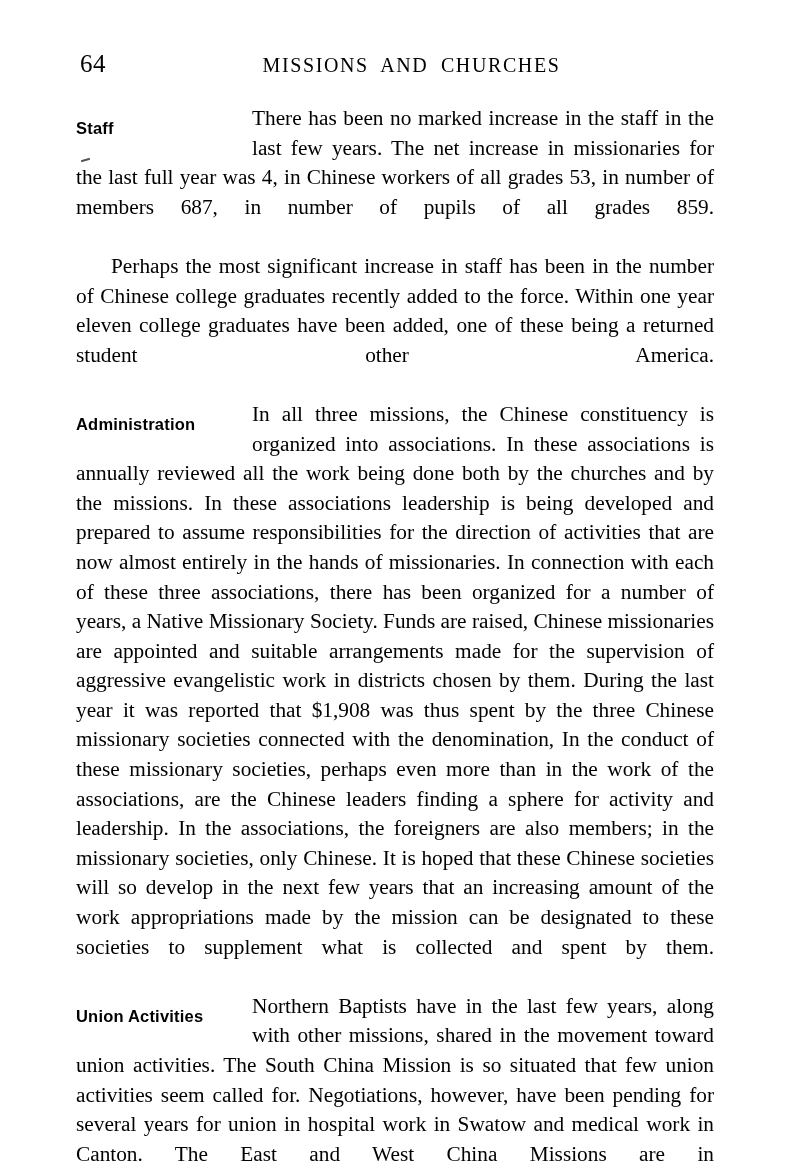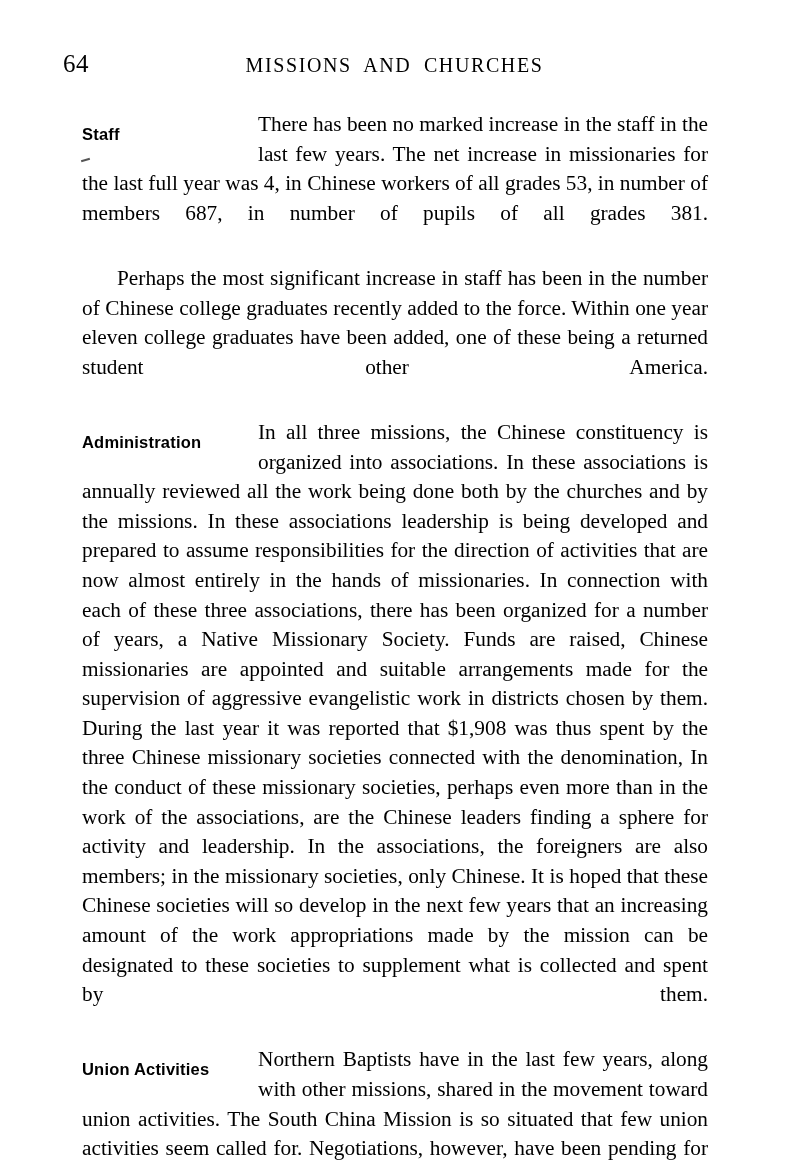--- a/index.html
+++ b/index.html
@@ -14,21 +14,21 @@
     background: #ffffff;
     overflow: hidden;
     font-family: "Liberation Serif", "DejaVu Serif", serif;
     color: #000000;
   }
 
   
   .page-header {
     position: absolute;
     top: 49px;
-    left: 0;
+    left: 17px;
     width: 645px;
     height: 30px;
     padding-left: 40px;
   }
   .folio {
     position: absolute;
     left: 63px;
     top: 0;
     font-size: 25px;
     line-height: 30px;
@@ -51,21 +51,21 @@
     position: absolute;
     left: 76px;
     top: 104px;
     width: 638px;
     font-size: 21.3px;
     line-height: 29.6px;
     text-align: justify;
     text-justify: inter-word;
   }
   .para {
-    margin: 6px;
+    margin: 0;
     text-align: justify;
     text-justify: inter-word;
   }
   .para::after {
     content: "";
     display: inline-block;
     width: 100%;
   }
   .para.indent {
     text-indent: 35px;
@@ -109,21 +109,21 @@
   <div class="page-header">
     <div class="folio">64</div>
     <div class="running-head">MISSIONS AND CHURCHES</div>
   </div>
 
   <div class="textblock">
 
     <div class="fleck"></div>
 
     <p class="para">
-      <span class="sidenote w-staff">Staff</span><span>There has been no marked increase in the staff in the last few years.   The net increase in missionaries for the last full year was 4, in Chinese workers of all grades 53, in number of members 687, in number of pupils of all grades 381.</span>
+      <span class="sidenote w-staff">Staff</span><span>There has been no marked increase in the staff in the last few years.   The net increase in missionaries for the last full year was 4, in Chinese workers of all grades 53, in number of members 687, in number of pupils of all grades 859.</span>
     </p>
 
     <p class="para indent">
       <span>Perhaps the most significant increase in staff has been in the number of Chinese college graduates recently added to the force.   Within one year eleven college graduates have been added, one of these being a returned student other America.</span>
     </p>
 
     <p class="para">
       <span class="sidenote w-admin">Administration</span><span>In all three missions, the Chinese constituency is organized into associations.   In these associations is annually reviewed all the work being done both by the churches and by the missions.   In these associations leadership is being developed and prepared to assume responsibilities for the direction of activities that are now almost entirely in the hands of missionaries.   In connection with each of these three associations, there has been organized for a number of years, a Native Missionary Society.   Funds are raised, Chinese missionaries are appointed and suitable arrangements made for the supervision of aggressive evangelistic work in districts chosen by them.   During the last year it was reported that $1,908 was thus spent by the three Chinese missionary societies connected with the denomination,  In the conduct of these missionary societies, perhaps even more than in the work of the associations, are the Chinese leaders finding a sphere for activity and leadership.   In the associations, the foreigners are also members; in the missionary societies, only Chinese. It is hoped that these Chinese societies will so develop in the next few years that an increasing amount of the work appropriations made by the mission can be designated to these societies to supplement what is collected and spent by them.</span>
     </p>
 

